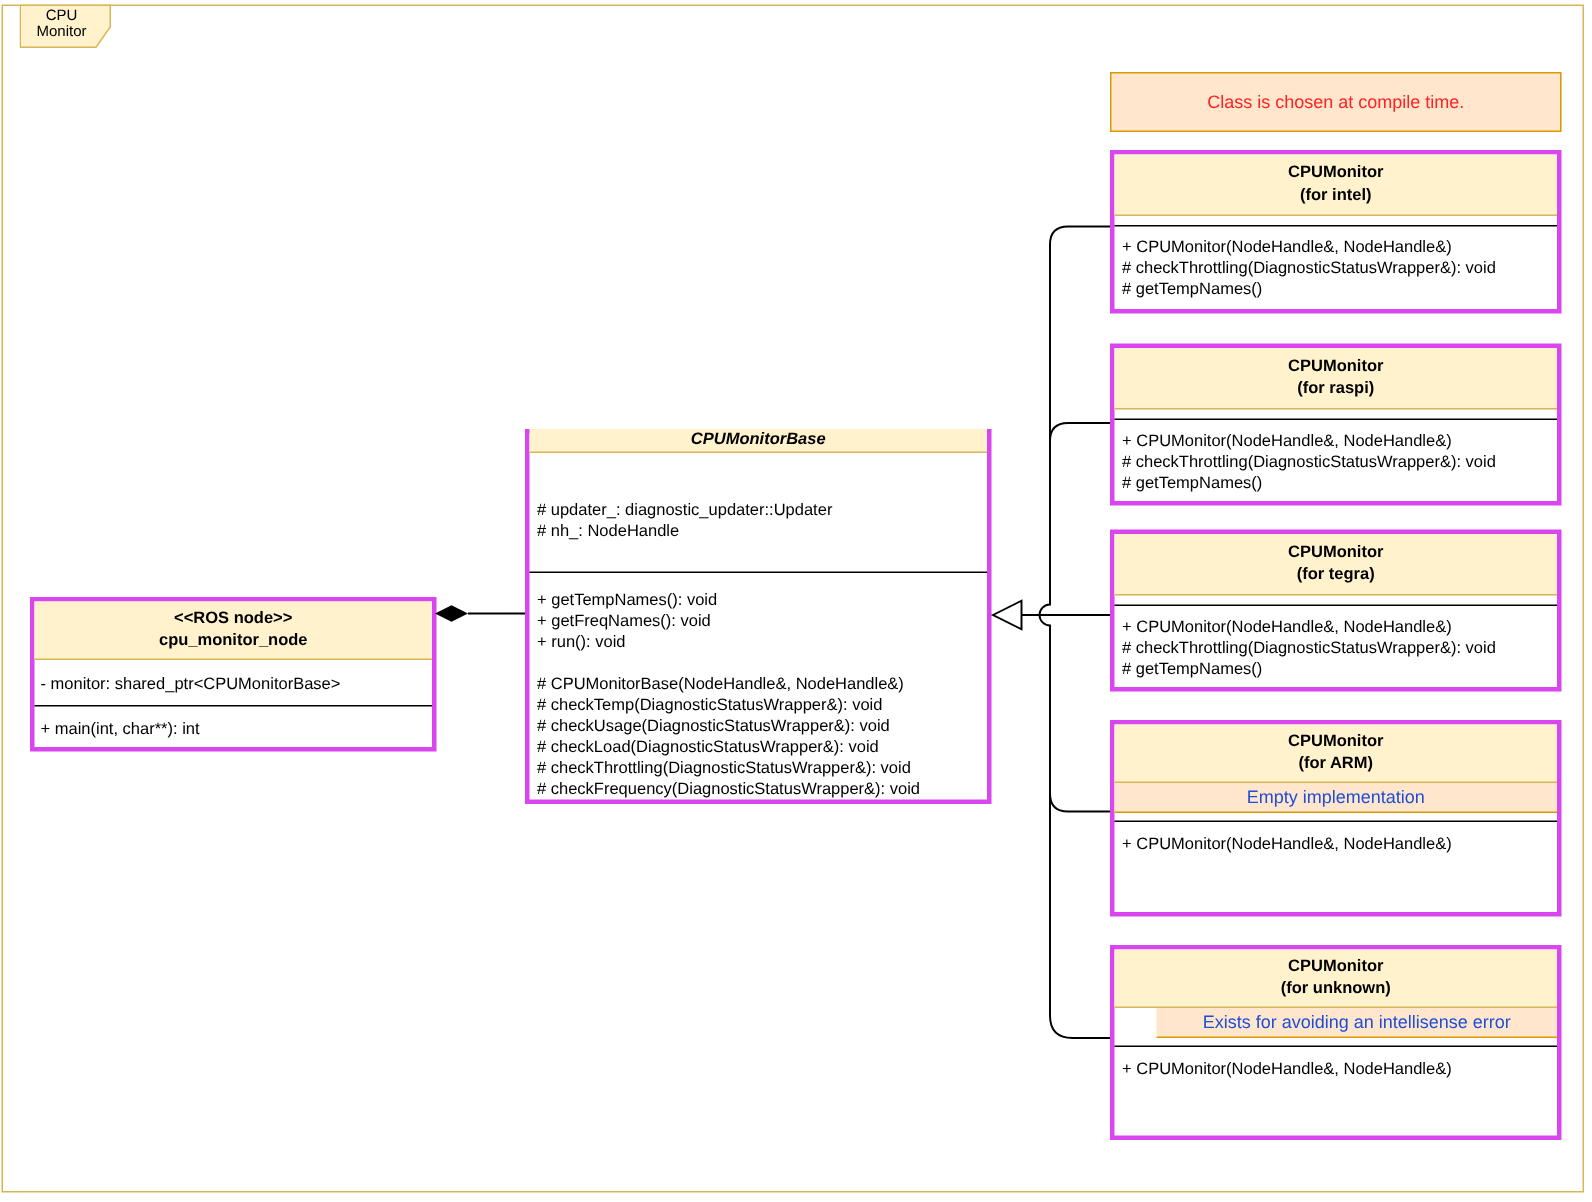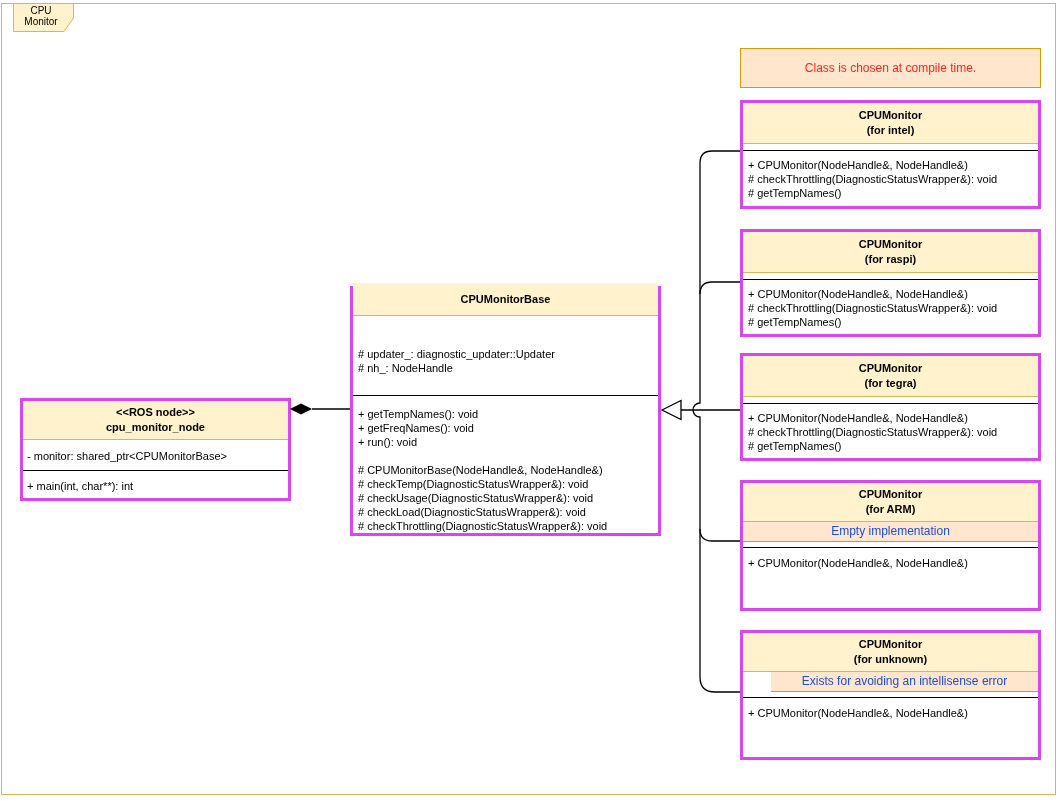--- a/index.html
+++ b/index.html
@@ -74,37 +74,38 @@
     </div>
     <div class="uml-attrs" style="height:31px; padding:9px 4px 0 4px;">
       <div class="m-line">- monitor: shared_ptr&lt;CPUMonitorBase&gt;</div>
     </div>
     <div class="uml-methods" style="padding:8px 4px 0 4px;">
       <div class="m-line">+ main(int, char**): int</div>
     </div>
   </div>
 
   <div class="uml-class" style="left:350px; top:286px; width:311px; height:250px;">
-    <div class="uml-header" style="height:33px;">
+    <div class="uml-header" style="height:16px;font-style:italic;">
       <div class="hline">CPUMonitorBase</div>
     </div>
     <div class="uml-attrs" style="height:56px; padding:7px 5px 0 5px;margin-top:24px;">
       <div class="m-line"># updater_: diagnostic_updater::Updater</div>
       <div class="m-line"># nh_: NodeHandle</div>
     </div>
     <div class="uml-methods" style="padding:11px 5px 0 5px;">
       <div class="m-line">+ getTempNames(): void</div>
       <div class="m-line">+ getFreqNames(): void</div>
       <div class="m-line">+ run(): void</div>
       <div class="m-line"></div>
       <div class="m-line"># CPUMonitorBase(NodeHandle&amp;, NodeHandle&amp;)</div>
       <div class="m-line"># checkTemp(DiagnosticStatusWrapper&amp;): void</div>
       <div class="m-line"># checkUsage(DiagnosticStatusWrapper&amp;): void</div>
       <div class="m-line"># checkLoad(DiagnosticStatusWrapper&amp;): void</div>
       <div class="m-line"># checkThrottling(DiagnosticStatusWrapper&amp;): void</div>
+      <div class="m-line"># checkFrequency(DiagnosticStatusWrapper&amp;): void</div>
     </div>
   </div>
 
   <div class="uml-class" style="left:740px; top:100px; width:301px; height:109px;">
     <div class="uml-header" style="height:41px;">
       <div class="hline">CPUMonitor</div>
       <div class="hline">(for intel)</div>
     </div>
     <div class="uml-empty-strip" style="height:7px;"></div>
     <div class="uml-methods" style="padding:7px 5px 0 5px;">

